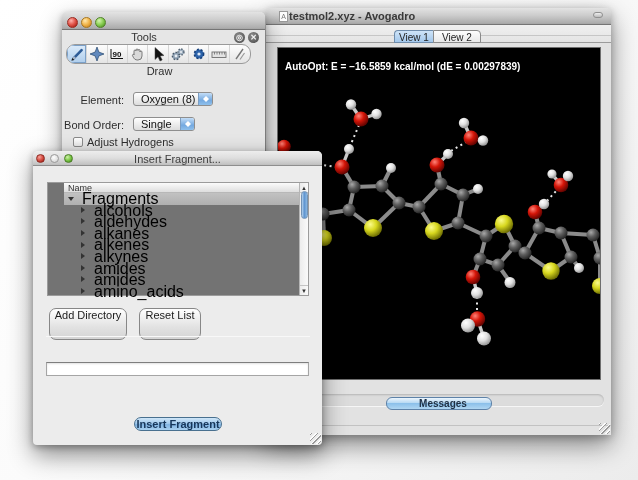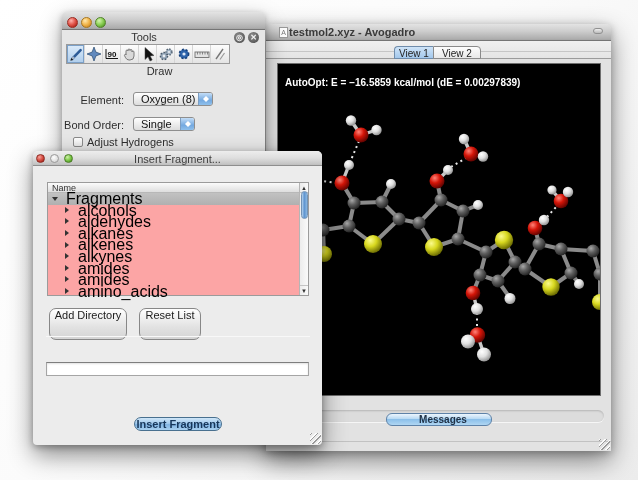--- a/index.html
+++ b/index.html
@@ -1,20 +1,20 @@
 <!DOCTYPE html>
 <html><head><meta charset="utf-8">
 <style>
   * { margin:0; padding:0; box-sizing:border-box; }
   html,body { width:638px; height:480px; overflow:hidden; }
   body { font-family:"Liberation Sans", sans-serif; position:relative;
          background:linear-gradient(135deg,#ffffff 0%,#fbfbfb 45%,#ececec 100%); }
   .win { position:absolute; }
   
-  #main { left:266px; top:24px; width:345px; height:427px;
+  #main { left:266px; top:8px; width:345px; height:427px;
           border-radius:5px 5px 0 0;
           box-shadow: 0 10px 26px rgba(0,0,0,.45), 0 2px 8px rgba(0,0,0,.25);
           background:#e2e2e2; z-index:1; }
   #main .tbar { height:17px; border-radius:5px 5px 0 0;
      background:linear-gradient(#e3e3e3,#cdcdcd 45%,#aeaeae 92%,#a4a4a4);
      border-bottom:1px solid #757575; position:relative; }
   #main .tbar .title { position:absolute; left:23px; top:2px; font-size:11px;
      font-weight:bold; color:#3a3a3a; letter-spacing:0; }
   #main .tbar .proxy { position:absolute; left:13px; top:3px; width:9px; height:11px;
      background:#fdfdfd; border:1px solid #999; font-size:7px; color:#777; line-height:9px; text-align:center;}
@@ -53,22 +53,22 @@
   .tl { position:absolute; top:5px; width:11px; height:11px; border-radius:50%; }
   .tl.red { background:radial-gradient(circle at 35% 30%, #ffb3ad, #e3594e 45%, #a91b10 90%); border:0.5px solid #9a2b22;}
   .tl.yel { background:radial-gradient(circle at 35% 30%, #ffe9b0, #f3b84f 45%, #c9821a 90%); border:0.5px solid #a8771f;}
   .tl.grn { background:radial-gradient(circle at 35% 30%, #d6f3b2, #8ed258 45%, #4e9421 90%); border:0.5px solid #52822a;}
   #tools .dockhead { position:relative; height:15px; }
   #tools .dockhead .cap { position:absolute; left:0; width:164px; top:1px; text-align:center;
      font-size:11px; color:#333; }
   .cbtn { position:absolute; top:2px; width:11px; height:11px; border-radius:50%;
      background:radial-gradient(circle at 40% 35%, #8f8f8f, #5c5c5c 70%); color:#f2f2f2;
      font-size:8px; line-height:11px; text-align:center; font-weight:bold;}
-  #toolbar { position:absolute; left:4px; top:32px; width:164px; height:20px;
-     border:1px solid #9a9a9a; border-radius:0; background:linear-gradient(#fdfdfd,#e4e4e4);
+  #toolbar { position:absolute; left:4px; top:32px; width:185px; height:20px;
+     border:1px solid #9a9a9a; border-radius:9px; background:linear-gradient(#fdfdfd,#e4e4e4);
      display:flex; overflow:hidden; }
   #toolbar .cell { width:21.6px; height:100%; border-right:1px solid #d5d5d5; position:relative;}
   #toolbar .cell:last-child { border-right:none; }
   #toolbar .cell.sel { background:linear-gradient(#dcebfa,#aecdec); box-shadow:inset 0 0 0 1px #7ba0c8;}
   #toolbar svg { position:absolute; left:50%; top:50%; transform:translate(-50%,-50%); }
   #drawlbl { position:absolute; left:0; top:53px; width:195px; text-align:center;
      font-size:11px; color:#2e2e2e; }
   .frow { position:absolute; font-size:11px; color:#2e2e2e; }
   .plabel { text-align:right; }
   .popup { position:absolute; height:14px; border:1px solid #8e8e8e; border-radius:3px;
@@ -93,21 +93,21 @@
   #dlg .tbar { height:15px; border-radius:5px 5px 0 0;
      background:linear-gradient(#ededed,#dedede 50%,#c3c3c3 95%,#bababa);
      border-bottom:1px solid #8e8e8e; position:relative; }
   #dlg .tbar .title { position:absolute; width:100%; top:2px; text-align:center;
      font-size:11px; color:#3c3c3c; }
   .tls { position:absolute; top:3px; width:9px; height:9px; border-radius:50%; }
   .tls.red { background:radial-gradient(circle at 35% 30%, #f7a39b, #d95449 45%, #a01a10 90%); border:0.5px solid #8e2b24;}
   .tls.off { background:radial-gradient(circle at 40% 35%, #fdfdfd, #dcdcdc 70%); border:1px solid #9a9a9a;}
   .tls.grn { background:radial-gradient(circle at 35% 30%, #cff0ac, #83cc4e 45%, #45901c 90%); border:0.5px solid #4c7e28;}
   #list { position:absolute; left:14px; top:31px; width:262px; height:114px;
-     background:#fca5a5; border:1px solid #9b9b9b; }
+     background:#737373; border:1px solid #9b9b9b;padding-left:16px; }
   #list .hdr { height:10px; background:linear-gradient(#fbfbfb,#dedede);
      border-bottom:1px solid #b8b8b8; font-size:9px; color:#333; padding-left:4px; line-height:10px;}
   .lrow { height:11.6px; font-size:16px; color:#000; line-height:11.5px; position:relative;}
   .lrow.sel { background:linear-gradient(#c2c2c2,#b0b0b0); }
   .lrow .tri { position:absolute; left:17px; top:2.2px; width:0; height:0;
      border-left:4px solid #333; border-top:3.5px solid transparent; border-bottom:3.5px solid transparent;}
   .lrow.root .tri { left:4px; top:3.5px; border-top:4px solid #333; border-left:3.5px solid transparent;
      border-right:3.5px solid transparent; border-bottom:none; }
   .lrow .t { position:absolute; left:30px; top:0; }
   .lrow.root .t { left:18px; }

